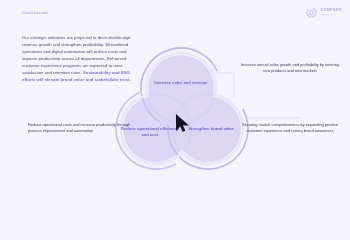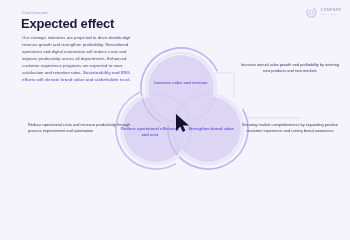--- a/index.html
+++ b/index.html
@@ -71,21 +71,20 @@
         <circle cx="11" cy="11" r="4" fill="none" stroke="#c5c0e8" stroke-width="2"></circle>
       </svg>
     </span>
     <span class="logo-text">
       <span class="logo-name">COMPANY</span>
       <span class="logo-tag">tagline here</span>
     </span>
   </div>
 
   <div class="eyebrow">Conclusion</div>
-  <div class="title">Expected effect</div>
 
   <div class="body-copy">
     <span>Our strategic initiatives are projected to drive double-digit revenue growth and strengthen profitability. Streamlined operations and digital automation will reduce costs and improve productivity across all departments. Enhanced customer experience programs are expected to raise satisfaction and retention rates. </span><span class="hl">Sustainability and ESG efforts will elevate brand value and stakeholder trust.</span>
   </div>
 
   <svg class="connector" style="left:0;top:0;" width="350" height="197" viewBox="0 0 350 197">
 
     <path d="M205 73 L234 73 L234 97" fill="none" stroke="#d6d2ef" stroke-width="0.7"></path>
 
     <path d="M248 118 L300 118" fill="none" stroke="#d6d2ef" stroke-width="0.7"></path>

